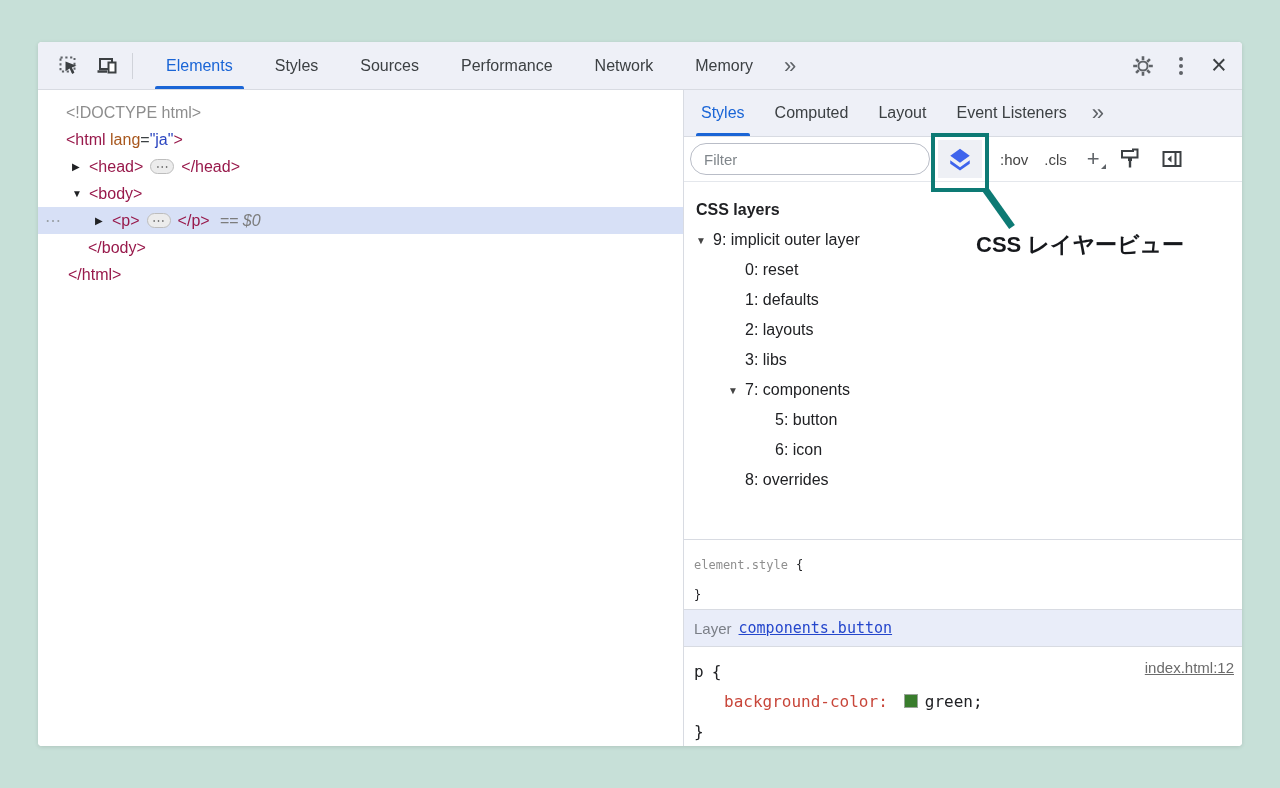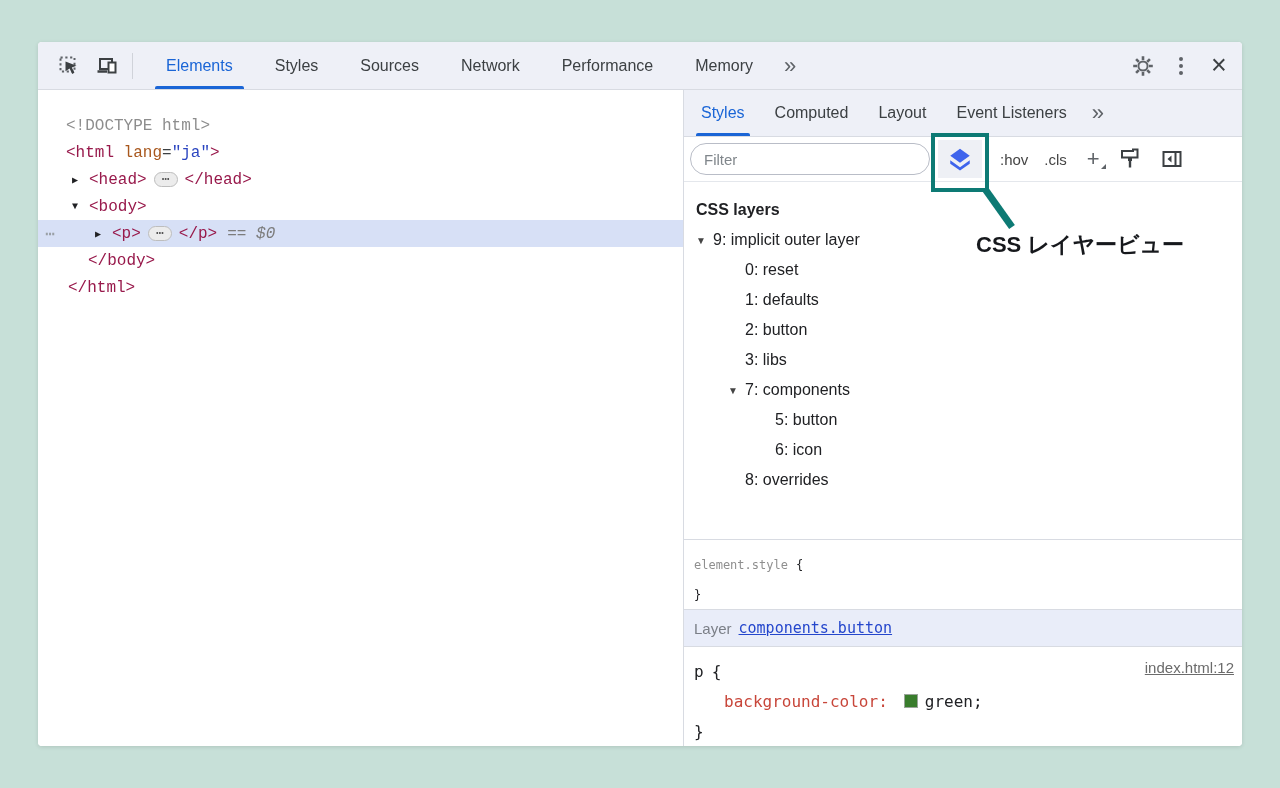--- a/index.html
+++ b/index.html
@@ -37,21 +37,21 @@
   }
   .chevrons { font-size:22px; color:#5f6368; display:flex; align-items:center; padding:0 10px; cursor:pointer; }
   .toolbar-right { margin-left:auto; display:flex; align-items:center; padding-right:4px; }
   .dots-col { display:flex; flex-direction:column; gap:3px; }
   .dots-col i { width:4px; height:4px; border-radius:50%; background:#5f6368; }
   .close-x { font-size:27px; color:#3c4043; line-height:1; }
   
   .content { display:flex; height:656px; }
   .dom-panel {
     width:646px; border-right:1px solid #d8dbe2; background:#fff;
-    padding-top:22px; font-family:Liberation Mono, monospace;
+    padding-top:9px; font-family:Liberation Sans, sans-serif;
     font-size:16px; overflow:hidden;
   }
   .t-row { display:flex; align-items:center; height:27px; white-space:pre; }
   .t-row.selected { background:#d7e0f6; }
   .tag { color:#98194b; }
   .attr-name { color:#a8571d; }
   .attr-eq { color:#3c4043; }
   .attr-val { color:#2b45c0; }
   .doctype { color:#8d8d8d; }
   .caret { font-size:10px; color:#202124; width:17px; display:inline-block; flex:0 0 17px; }
@@ -171,24 +171,24 @@
     <div class="tab active">
         <span>Elements</span>
       </div>
     <div class="tab">
         <span>Styles</span>
       </div>
     <div class="tab">
         <span>Sources</span>
       </div>
     <div class="tab">
+        <span>Performance</span>
+      </div>
+    <div class="tab">
         <span>Network</span>
-      </div>
-    <div class="tab">
-        <span>Performance</span>
       </div>
     <div class="tab">
         <span>Memory</span>
       </div>
     <div class="chevrons">»</div>
 
     <div class="toolbar-right">
       <div class="icon-btn">
         <span>
           <svg width="24" height="24" viewBox="0 0 24 24">
@@ -311,21 +311,21 @@
           <span class="caret">▼</span>
           <span>9: implicit outer layer</span>
         </div>
         <div class="l-row ind1">
             <span>0: reset</span>
           </div>
         <div class="l-row ind1">
             <span>1: defaults</span>
           </div>
         <div class="l-row ind1">
-            <span>2: button</span>
+            <span>2: layouts</span>
           </div>
         <div class="l-row ind1">
             <span>3: libs</span>
           </div>
         <div class="l-row ind1 with-caret">
           <span class="caret">▼</span>
           <span>7: components</span>
         </div>
         <div class="l-row ind2">
             <span>5: button</span>

